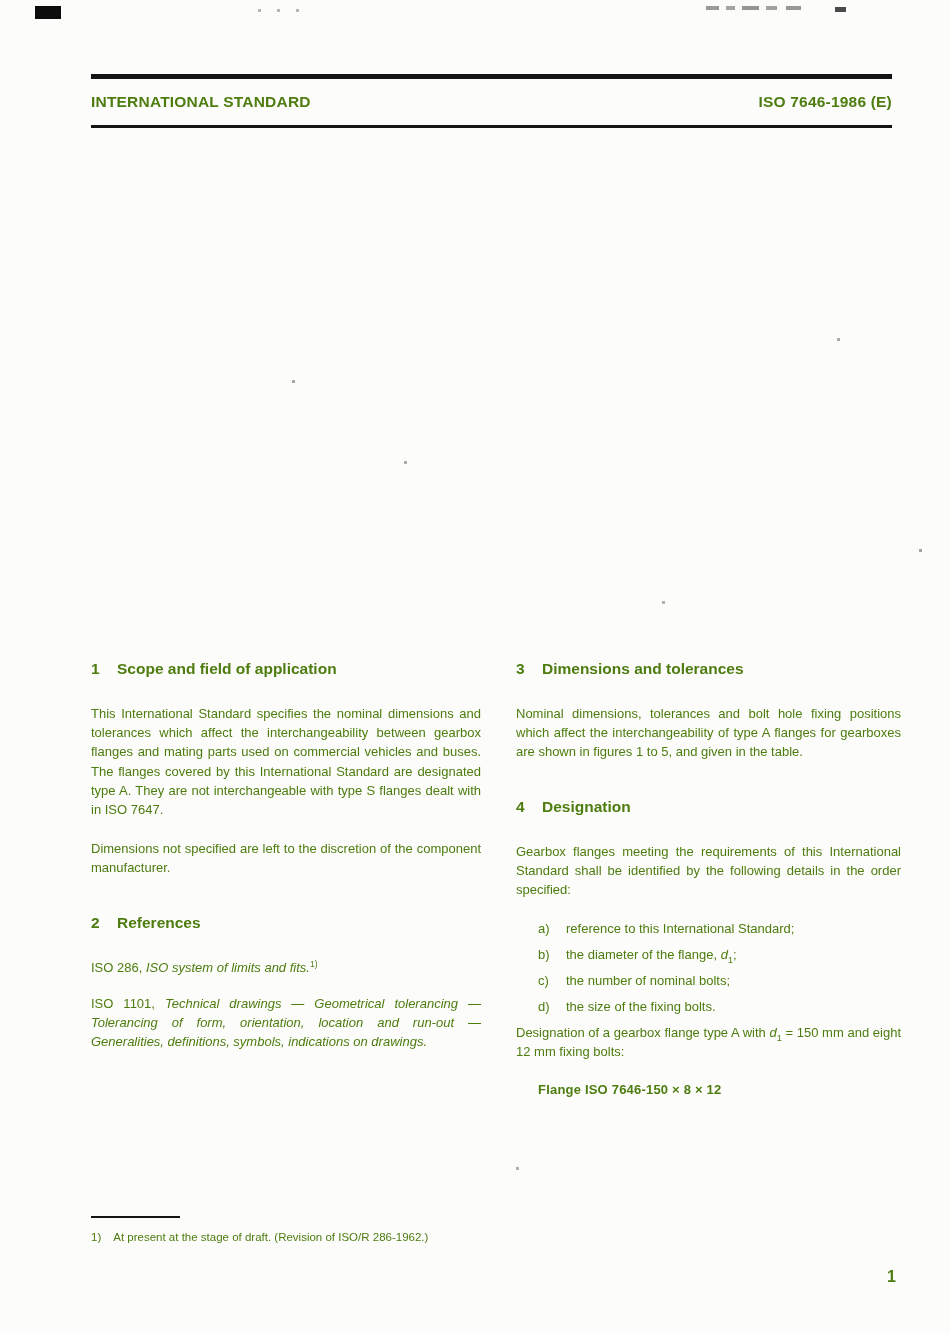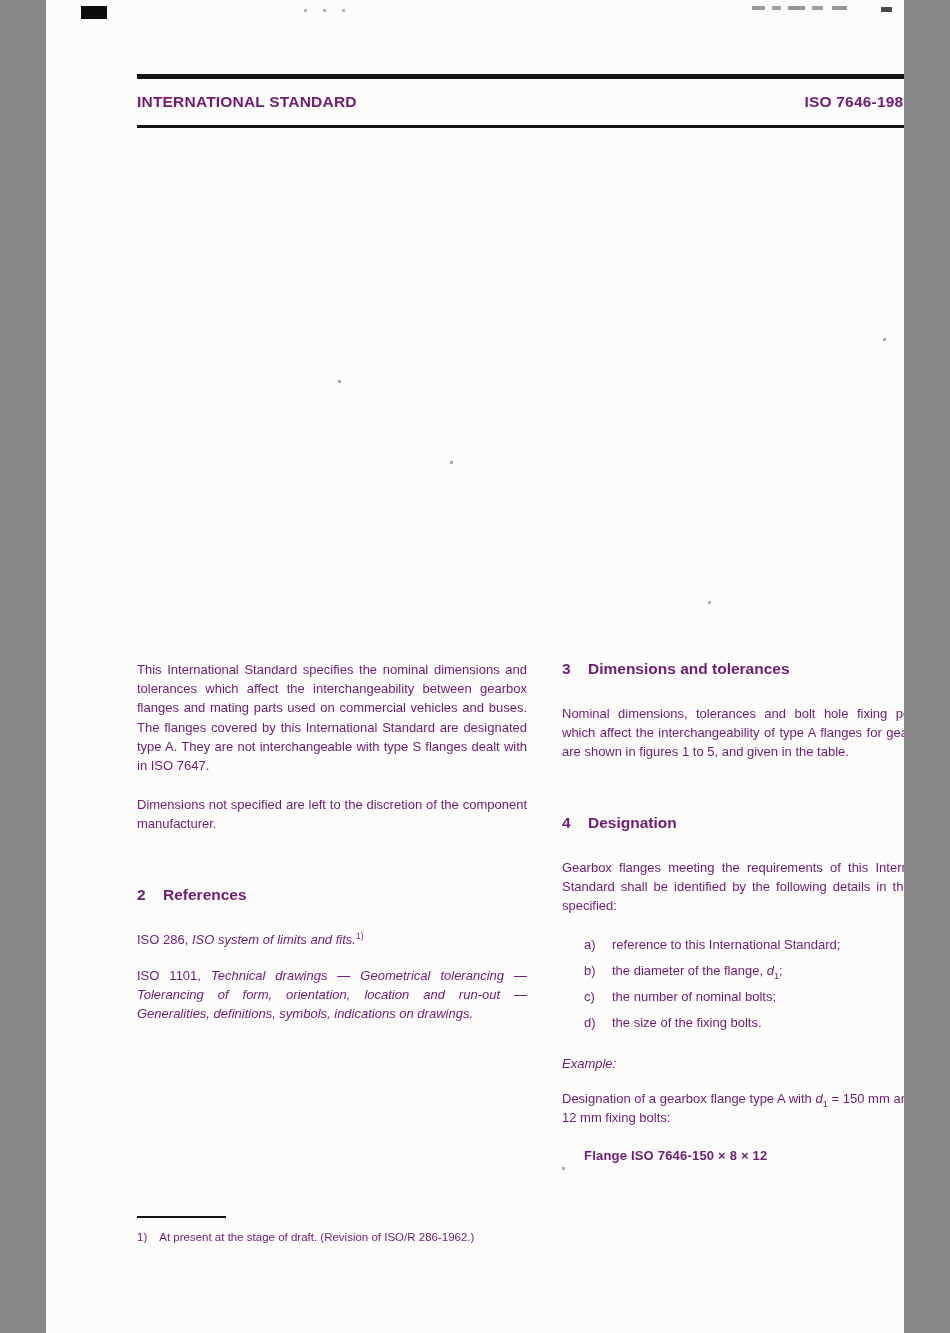--- a/index.html
+++ b/index.html
@@ -1,21 +1,21 @@
 <!DOCTYPE html>
 <html><head>
 <meta charset="utf-8">
 <style>
   html,body { margin:0; padding:0; background:#888; }
   .page {
     position:relative;
-    width:858px; height:1333px;
+    width:950px; height:1333px;
     background:#fcfcfa;
     font-family:"Liberation Sans", sans-serif;
-    color:#701a75;
+    color:#4d7c0f;
     overflow:hidden;
     margin:0 auto;
   }
   
   .rule { position:absolute; background:#141414; }
   .rule-top    { left:91px; top:74px;  width:801px; height:5px; }
   .rule-bottom { left:91px; top:125px; width:801px; height:3px; }
   .header-row {
     position:absolute; left:91px; top:93px; width:801px;
     display:flex; justify-content:space-between;
@@ -31,21 +31,21 @@
   .columns {
     position:absolute; left:91px; top:660px; width:810px;
     display:flex;
   }
   .col-left  { width:390px; margin-right:35px; }
   .col-right { width:385px; }
   .sec-heading {
     font-size:15.5px; font-weight:bold; margin:0 0 26px 0;
   }
   .sec-heading .h-num { display:inline-block; width:26px; }
-  .sec-heading.mt { margin-top:52px; }
+  .sec-heading.mt { margin-top:36px; }
   p.body-text {
     font-size:13px; line-height:19.2px; text-align:justify;
     margin:0 0 20px 0;
   }
   p.ref { margin-bottom:17px;margin-top:13px; }
   p.ref i { font-style:italic; }
   sup { font-size:0.65em; vertical-align:super; line-height:0; }
   sub { font-size:0.7em;  vertical-align:sub;   line-height:0; }
   .list { margin:4px 0 4px 22px; }
   .li { display:flex; font-size:13px; line-height:19px; margin-bottom:7px; }
@@ -96,20 +96,23 @@
   <div class="header-row">
     <span>INTERNATIONAL STANDARD</span>
     <span>ISO 7646-1986 (E)</span>
   </div>
   <div class="rule rule-bottom"></div>
 
 
   <div class="columns">
 
     <div class="col-left">
+      <h2 class="sec-heading">
+        <span class="h-num">1</span><span>Scope and field of application</span>
+      </h2>
       <p class="body-text">This International Standard specifies the nominal dimensions and tolerances which affect the interchangeability between gearbox flanges and mating parts used on commercial vehicles and buses. The flanges covered by this International Standard are designated type A. They are not interchangeable with type S flanges dealt with in ISO 7647.</p>
       <p class="body-text">Dimensions not specified are left to the discretion of the component manufacturer.</p>
 
       <h2 class="sec-heading mt">
         <span class="h-num">2</span><span>References</span>
       </h2>
       <p class="body-text ref">
         <span>ISO 286,</span>
         <i>ISO system of limits and fits.</i><sup>1)</sup>
       </p>
@@ -142,21 +145,20 @@
         <div class="li">
           <span class="li-label">c)</span>
           <span class="li-text">the number of nominal bolts;</span>
         </div>
         <div class="li">
           <span class="li-label">d)</span>
           <span class="li-text">the size of the fixing bolts.</span>
         </div>
       </div>
 
-      <p class="example-label">Example:</p>
       <p class="body-text"><span>Designation of a gearbox flange type A with </span><i>d</i><sub>1</sub><span> = 150 mm and eight 12 mm fixing bolts:</span></p>
 
       <p class="designation">Flange ISO 7646-150 × 8 × 12</p>
     </div>
   </div>
 
   <div class="footnote-rule"></div>
   <div class="footnote">
     <span class="fn-mark">1)</span><span>At present at the stage of draft. (Revision of ISO/R 286-1962.)</span>
   </div>

